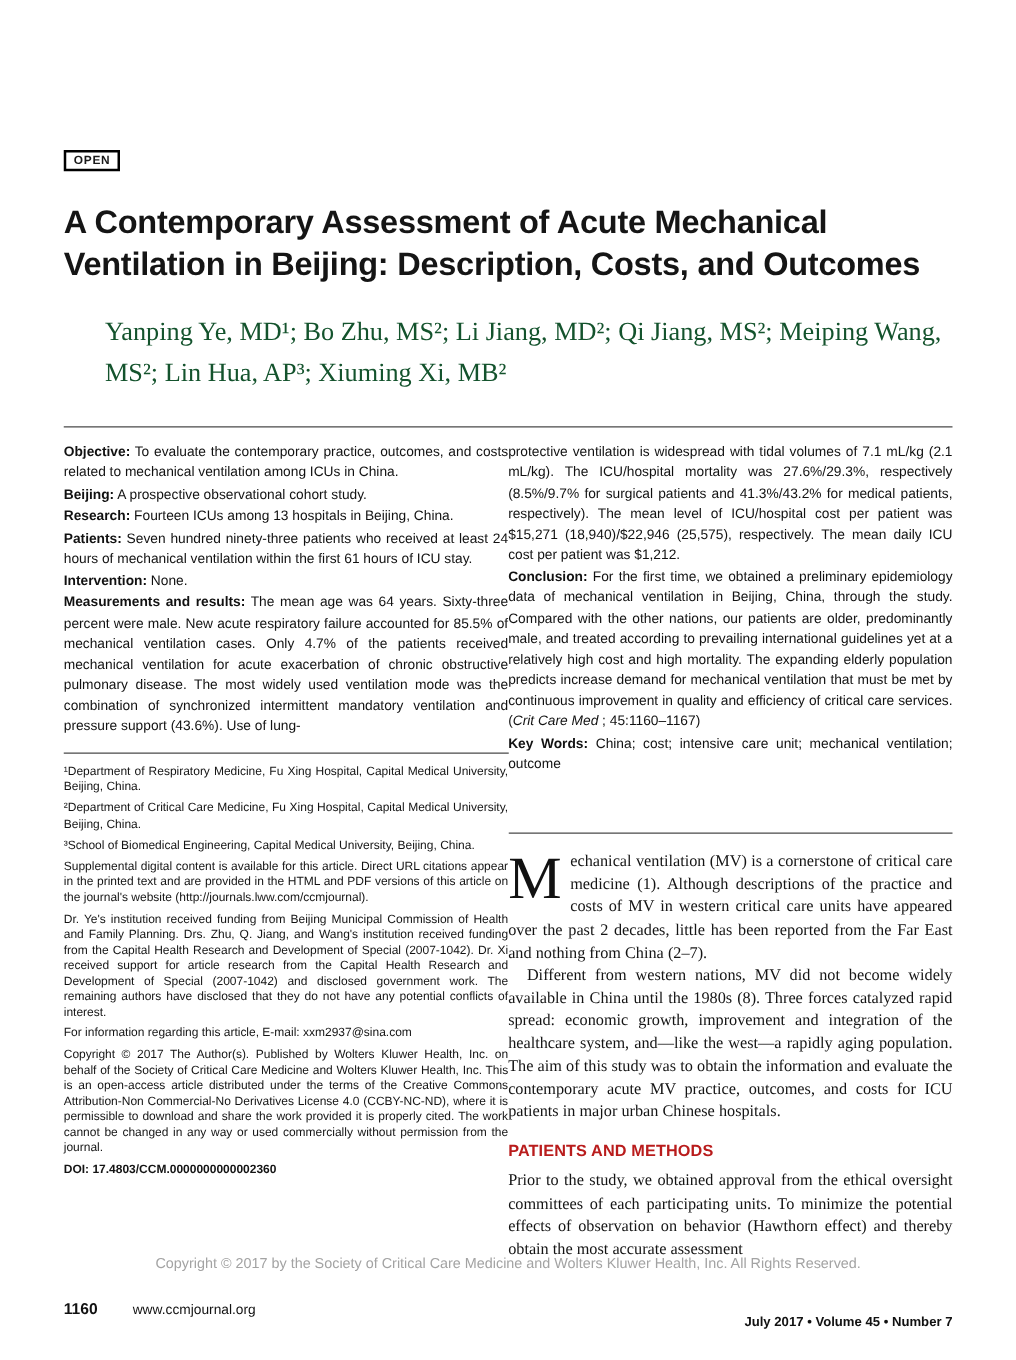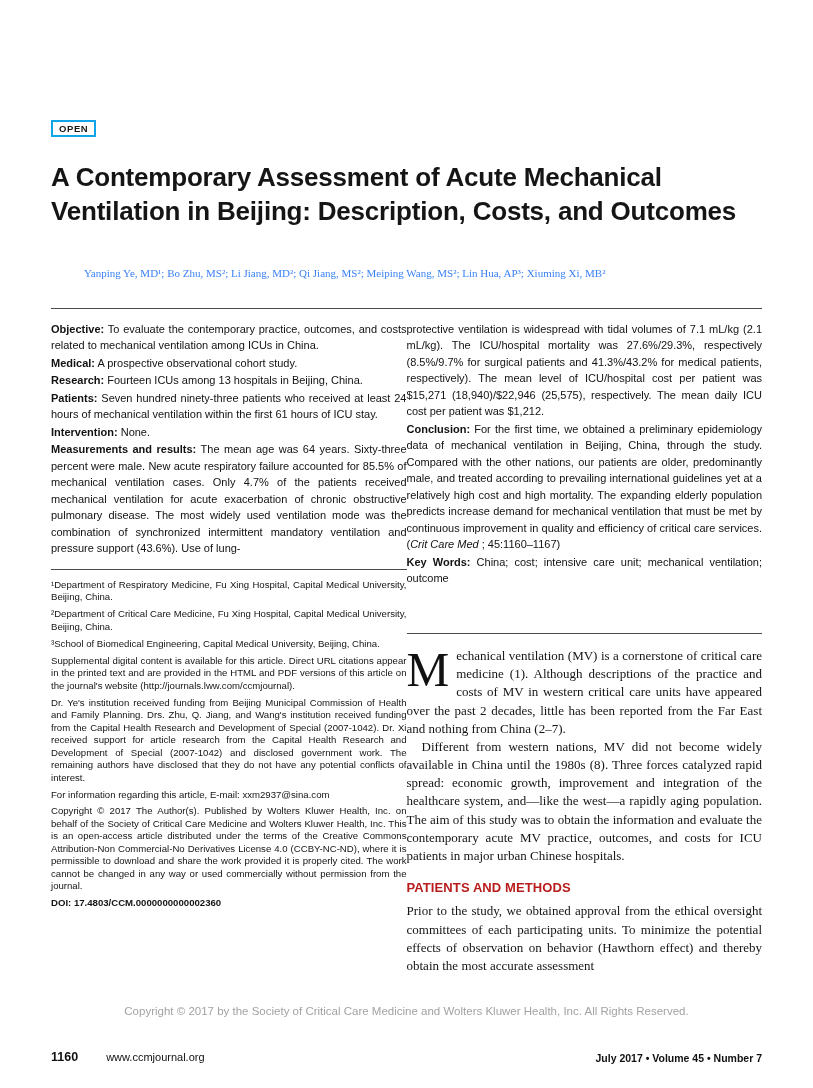--- a/index.html
+++ b/index.html
@@ -9,42 +9,42 @@
     width: 813px; height: 1088px;
     margin: 0 auto;
     background: #ffffff;
     color: #111;
     font-family: "Liberation Sans", sans-serif;
     padding: 118px 51px 0 51px;
     overflow: hidden;
   }
   .open-badge {
     display: inline-block;
-    border: 2px solid #0ea5e9;
+    border: 2px solid #000000;
     padding: 1px 6px;
     font-size: 9.5px;
     font-weight: bold;
     letter-spacing: 0.6px;
     color: #1a1a1a;
   }
   .title {
     margin: 24px 0 0;
     font-size: 26px;
     line-height: 1.3;
     font-weight: bold;
     color: #151515;
     letter-spacing: -0.2px;
   }
   .authors {
-    margin: 36px 0 0;
+    margin: 20px 0 0;
     padding-left: 33px;
     font-family: "Liberation Serif", serif;
-    font-size: 11px;
+    font-size: 21px;
     line-height: 1.58;
-    color: #3b82f6;
+    color: #14532d;
   }
   .rule { border: none; border-top: 1px solid #4a4a4a; margin: 0; }
   .rule-full { margin: 26px 0 12px; }
   .columns { display: flex; }
   .col { flex: 1 1 0; min-width: 0; }
   .ab { margin: 0 0 1px; font-size: 11px; line-height: 1.5; text-align: justify; color: #111; }
   .lbl { font-weight: bold; }
   .rule-col { margin: 12px 0 9px; }
   .rule-body { margin: 46px 0 13px; }
   .footnotes .fn { margin: 0 0 4.5px; font-size: 9.6px; line-height: 1.3; text-align: justify; color: #141414; }
@@ -65,21 +65,21 @@
     font-weight: bold;
     letter-spacing: 0.1px;
     margin: 14px 0 5px;
     color: #b91c1c;
   }
   .page-footer {
     position: absolute;
     left: 51px; right: 51px; top: 1040px;
     display: flex;
     justify-content: space-between;
-    align-items: flex-end;
+    align-items: flex-start;
   }
   .footer-left { display: flex; align-items: baseline; gap: 28px; }
   .page-num { font-weight: bold; font-size: 12.5px; color: #111; }
   .journal-url { font-size: 11px; color: #111; }
   .footer-right { font-size: 10.5px; font-weight: bold; color: #111; margin-top: 12px; }
   .copyright-line {
     position: absolute;
     left: 0; right: 0; top: 1005px;
     text-align: center;
     font-size: 11.5px;
@@ -97,21 +97,21 @@
     <p class="authors">Yanping Ye, MD¹; Bo Zhu, MS²; Li Jiang, MD²; Qi Jiang, MS²; Meiping Wang, MS²; Lin Hua, AP³; Xiuming Xi, MB²</p>
   </header>
 
   <hr class="rule rule-full">
 
   <div class="columns">
 
     <section class="col">
       <div class="abstract">
         <p class="ab"><b class="lbl">Objective:</b> <span>To evaluate the contemporary practice, outcomes, and costs related to mechanical ventilation among ICUs in China.</span></p>
-        <p class="ab"><b class="lbl">Medical:</b> <span>A prospective observational cohort study.</span></p>
+        <p class="ab"><b class="lbl">Beijing:</b> <span>A prospective observational cohort study.</span></p>
         <p class="ab"><b class="lbl">Research:</b> <span>Fourteen ICUs among 13 hospitals in Beijing, China.</span></p>
         <p class="ab"><b class="lbl">Patients:</b> <span>Seven hundred ninety-three patients who received at least 24 hours of mechanical ventilation within the first 61 hours of ICU stay.</span></p>
         <p class="ab"><b class="lbl">Intervention:</b> <span>None.</span></p>
         <p class="ab"><b class="lbl">Measurements and results:</b> <span>The mean age was 64 years. Sixty-three percent were male. New acute respiratory failure accounted for 85.5% of mechanical ventilation cases. Only 4.7% of the patients received mechanical ventilation for acute exacerbation of chronic obstructive pulmonary disease. The most widely used ventilation mode was the combination of synchronized intermittent mandatory ventilation and pressure support (43.6%). Use of lung-</span></p>
       </div>
 
       <hr class="rule rule-col">
 
       <div class="footnotes">
         <p class="fn">¹Department of Respiratory Medicine, Fu Xing Hospital, Capital Medical University, Beijing, China.</p>

